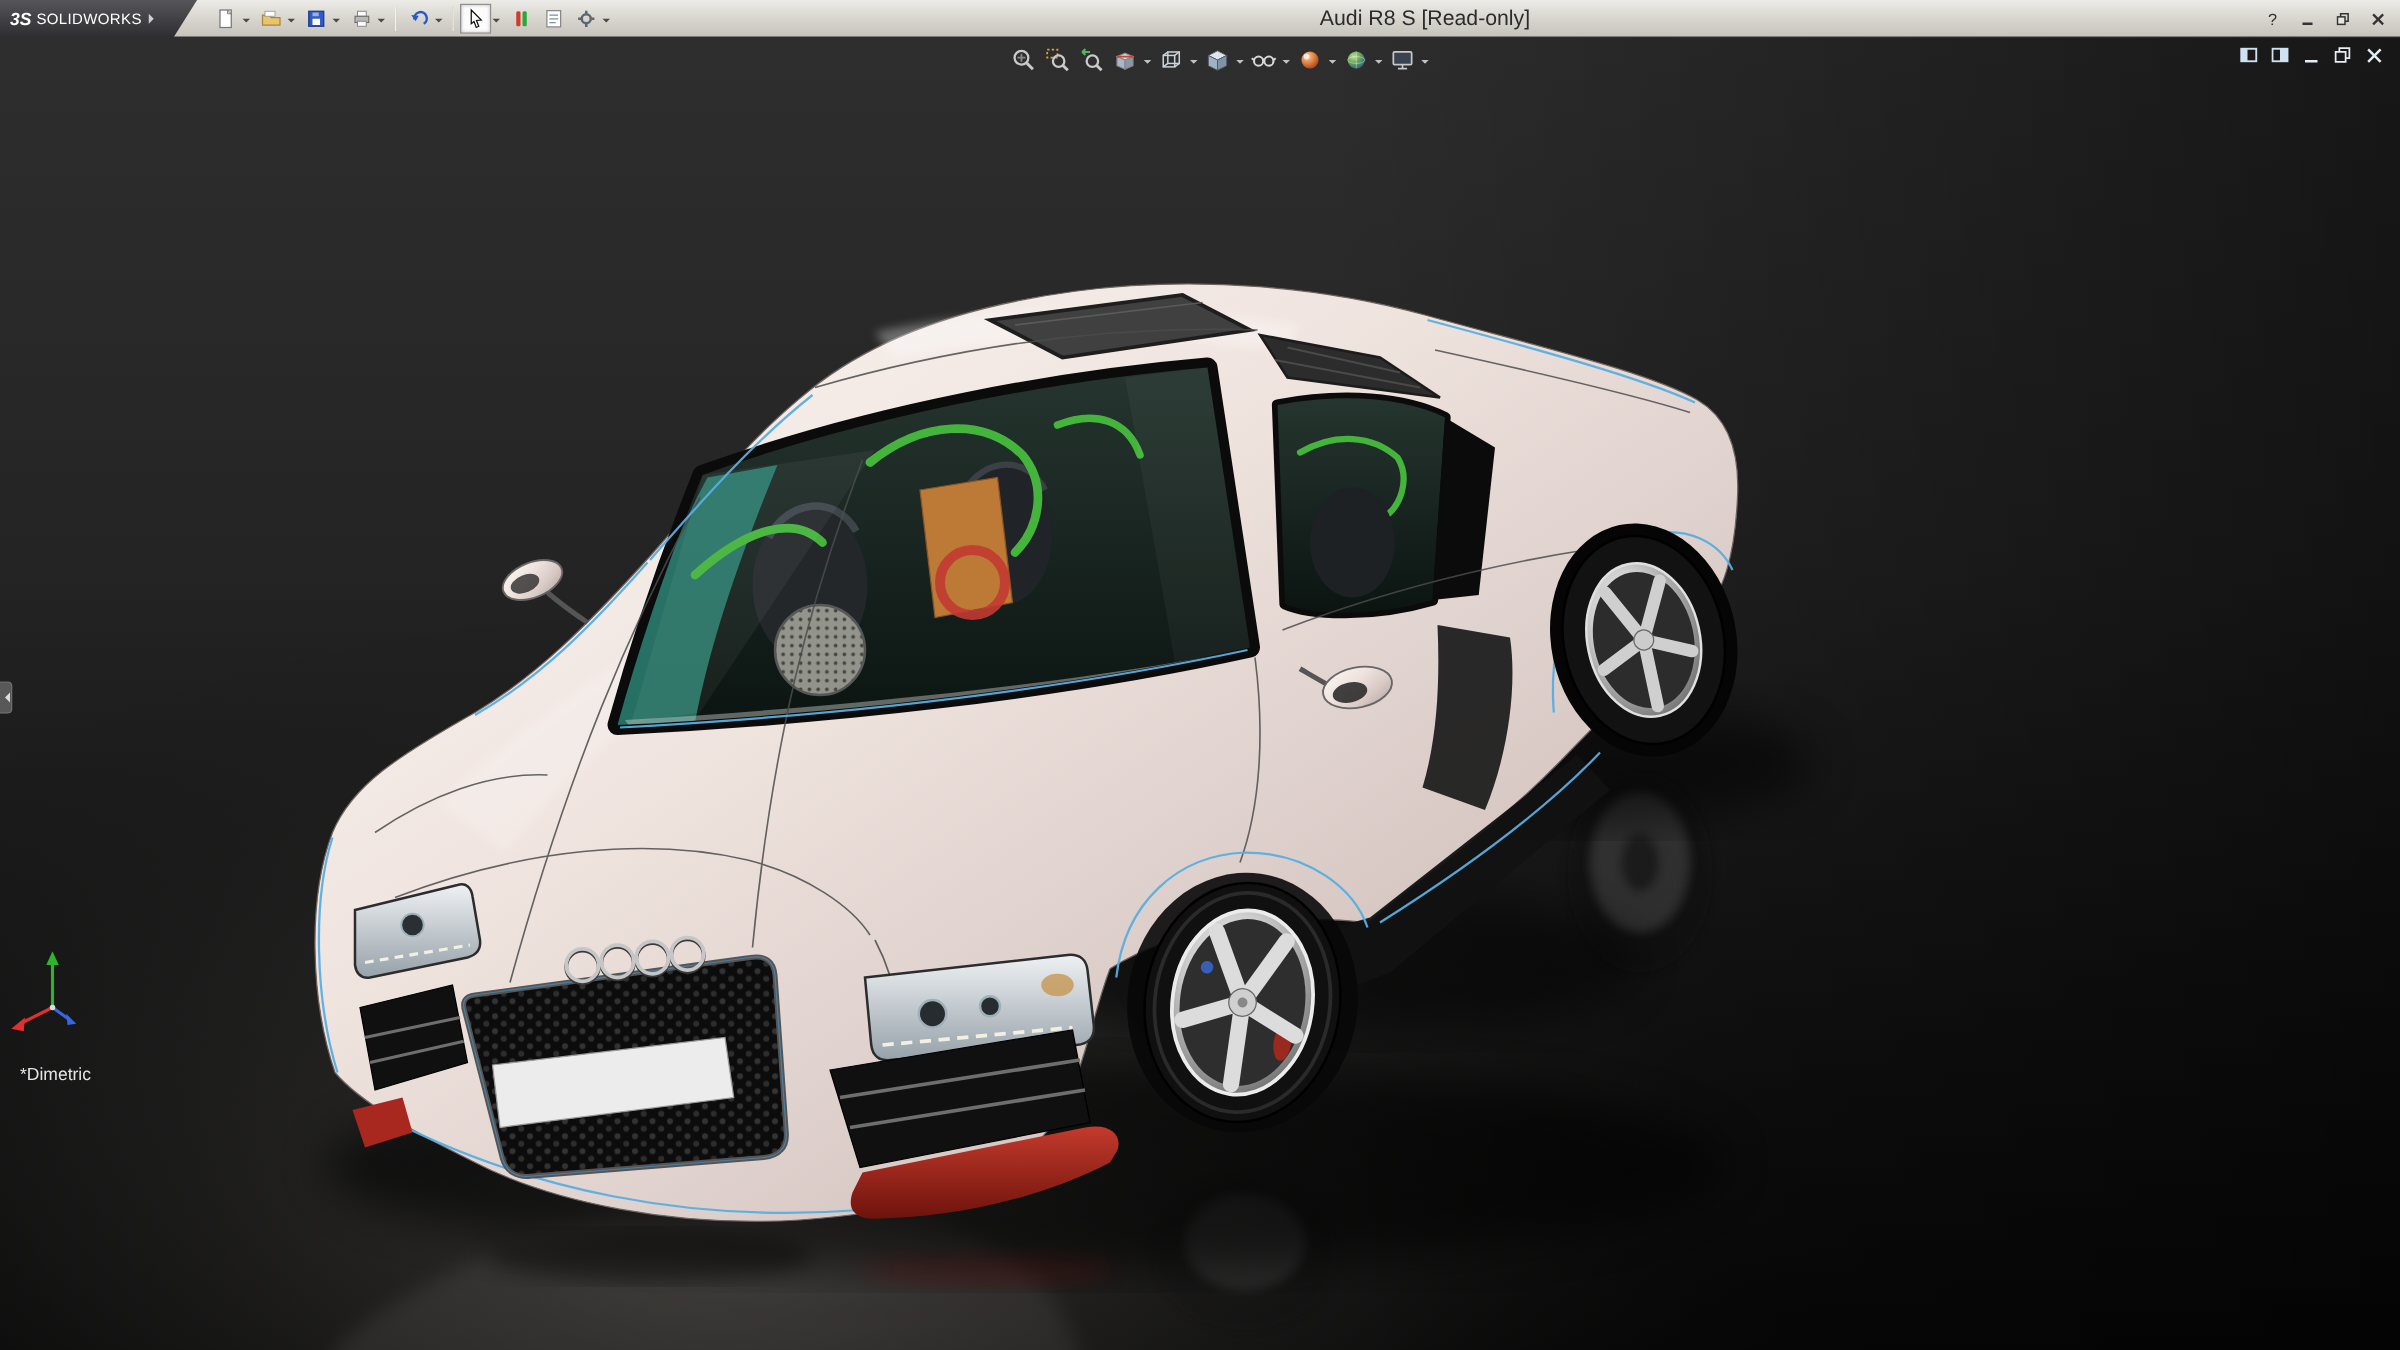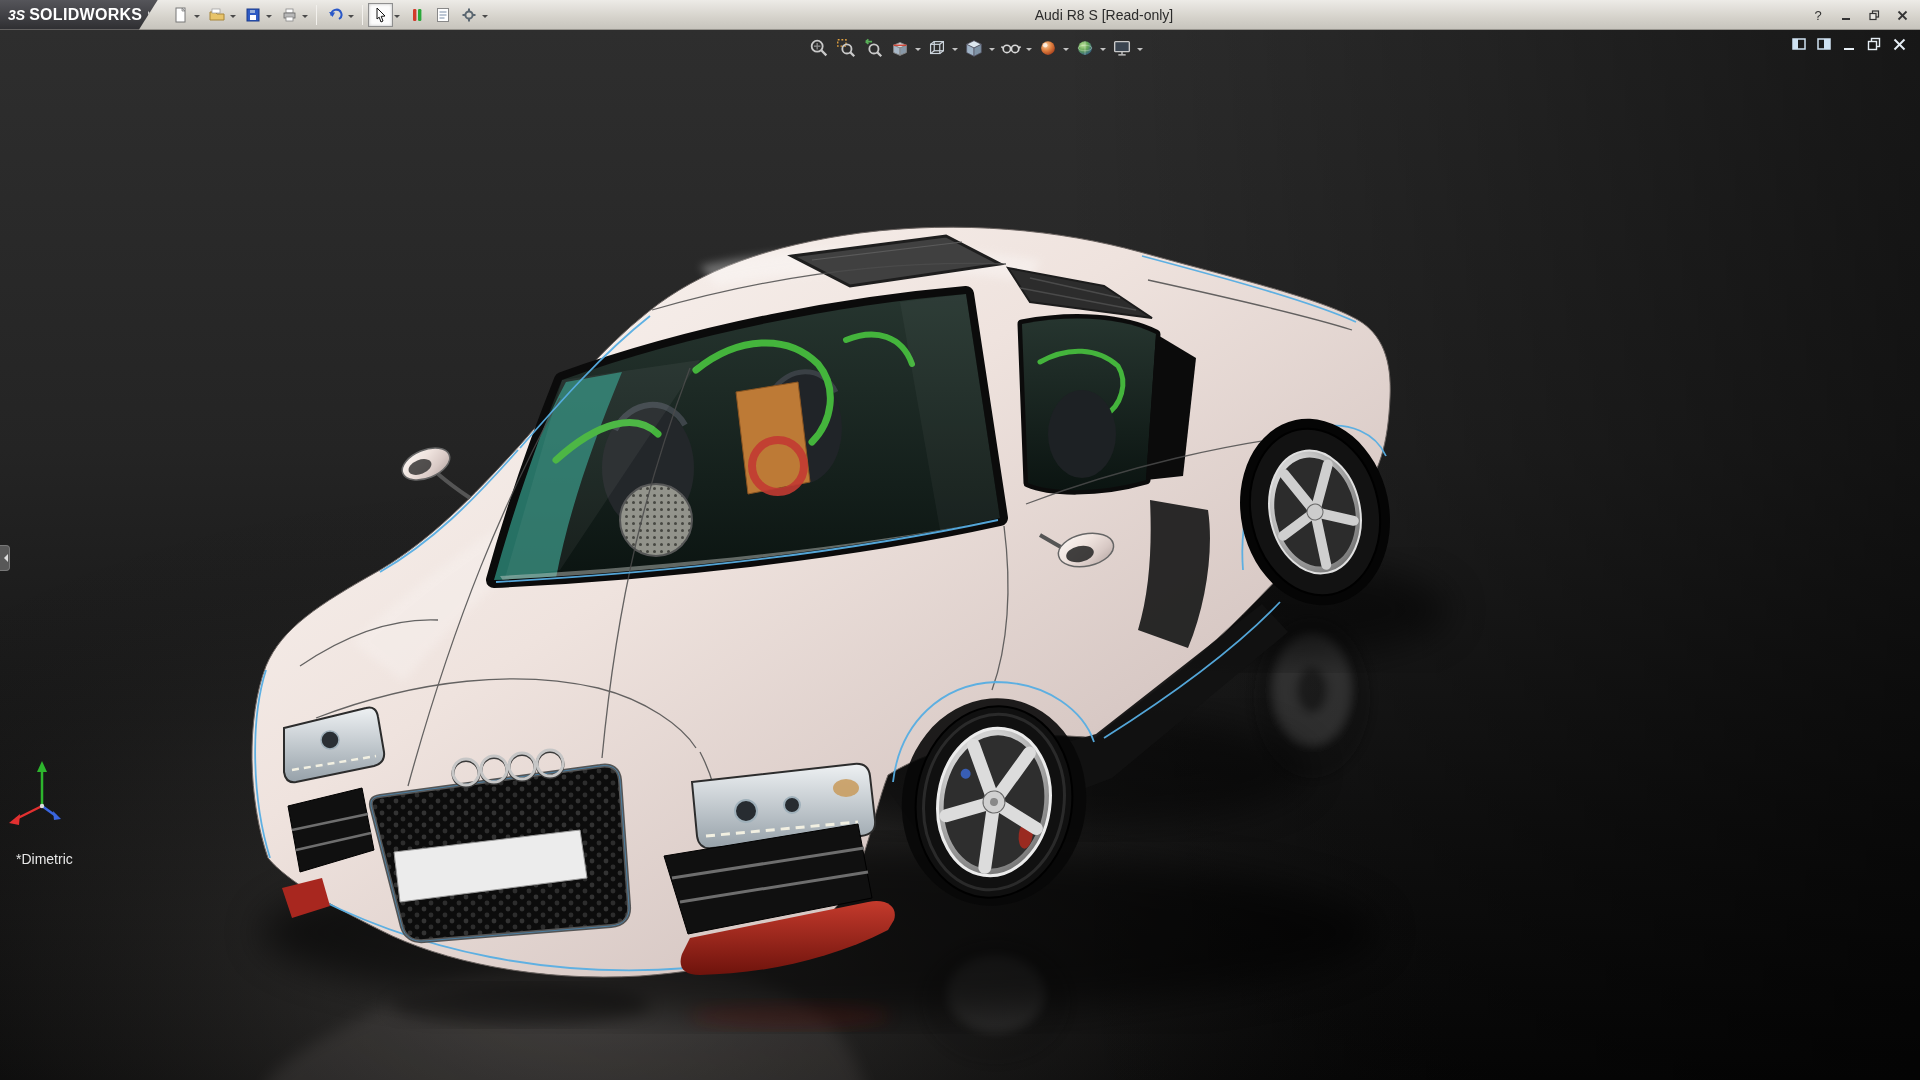--- a/index.html
+++ b/index.html
@@ -8,31 +8,31 @@
   .app { position:relative; width:1920px; height:1080px; }
 
   
   .titlebar { position:relative; width:100%; height:30px;
     background:linear-gradient(#edebe7,#d5d2cb 60%,#c7c4bd);
     border-bottom:1px solid #97948e; display:flex; align-items:center; }
   .brand { height:30px; width:158px; flex:0 0 auto; display:flex; align-items:center;
     background:linear-gradient(#55555a,#2e2e31);
     clip-path:polygon(0 0,100% 0,88% 100%,0 100%); padding-left:8px; gap:4px; }
   .brand-glyph { color:#fff; font-weight:bold; font-style:italic; font-size:14px; }
-  .brand-text { color:#fff; font-weight:bold; font-size:16px; letter-spacing:.3px; }
+  .brand-text { color:#fff; font-weight:normal; font-size:12px; letter-spacing:.3px; }
   .brand-arrow { width:0; height:0; border:4px solid transparent; border-left-color:#cfcfcf; margin-left:2px; }
   .toolbar { display:flex; align-items:center; margin-left:10px; gap:1px; }
   .tb-btn { width:25px; height:24px; display:flex; align-items:center; justify-content:center;
     background:transparent; border:1px solid transparent; cursor:default; }
   .tb-btn.active { background:#fcfcfc; border:1px solid #8f8f8f; box-shadow:inset 0 0 3px #b9b9b9; }
   .caret { width:0; height:0; border:3px solid transparent; border-top-color:#4a4a4a;
     margin:6px 3px 0 0; display:inline-block; }
   .tb-sep { width:1px; height:20px; background:#aaa7a0; border-right:1px solid #f3f1ed; margin:0 4px; }
-  .win-title { position:absolute; left:1104px; top:0; transform:translateX(-50%);
-    height:45px; line-height:30px; font-size:14px; color:#2b2b2b; white-space:nowrap; }
+  .win-title { position:absolute; left:1140px; top:0; transform:translateX(-50%);
+    height:45px; line-height:30px; font-size:17px; color:#2b2b2b; white-space:nowrap; }
   .winctl { position:absolute; right:6px; top:0; height:30px; display:flex; align-items:center; gap:4px; }
   .winctl button { width:24px; height:20px; background:transparent; border:none;
     display:flex; align-items:center; justify-content:center; color:#333; font-size:13px; cursor:default; }
 
   
   .viewport { position:relative; width:1920px; height:832px; background:#141414; }
   .scene { position:absolute; inset:0; }
 
   .hud { position:absolute; top:5px; left:806px; display:flex; align-items:center; gap:1px; }
   .hud-btn { width:26px; height:26px; display:flex; align-items:center; justify-content:center;

